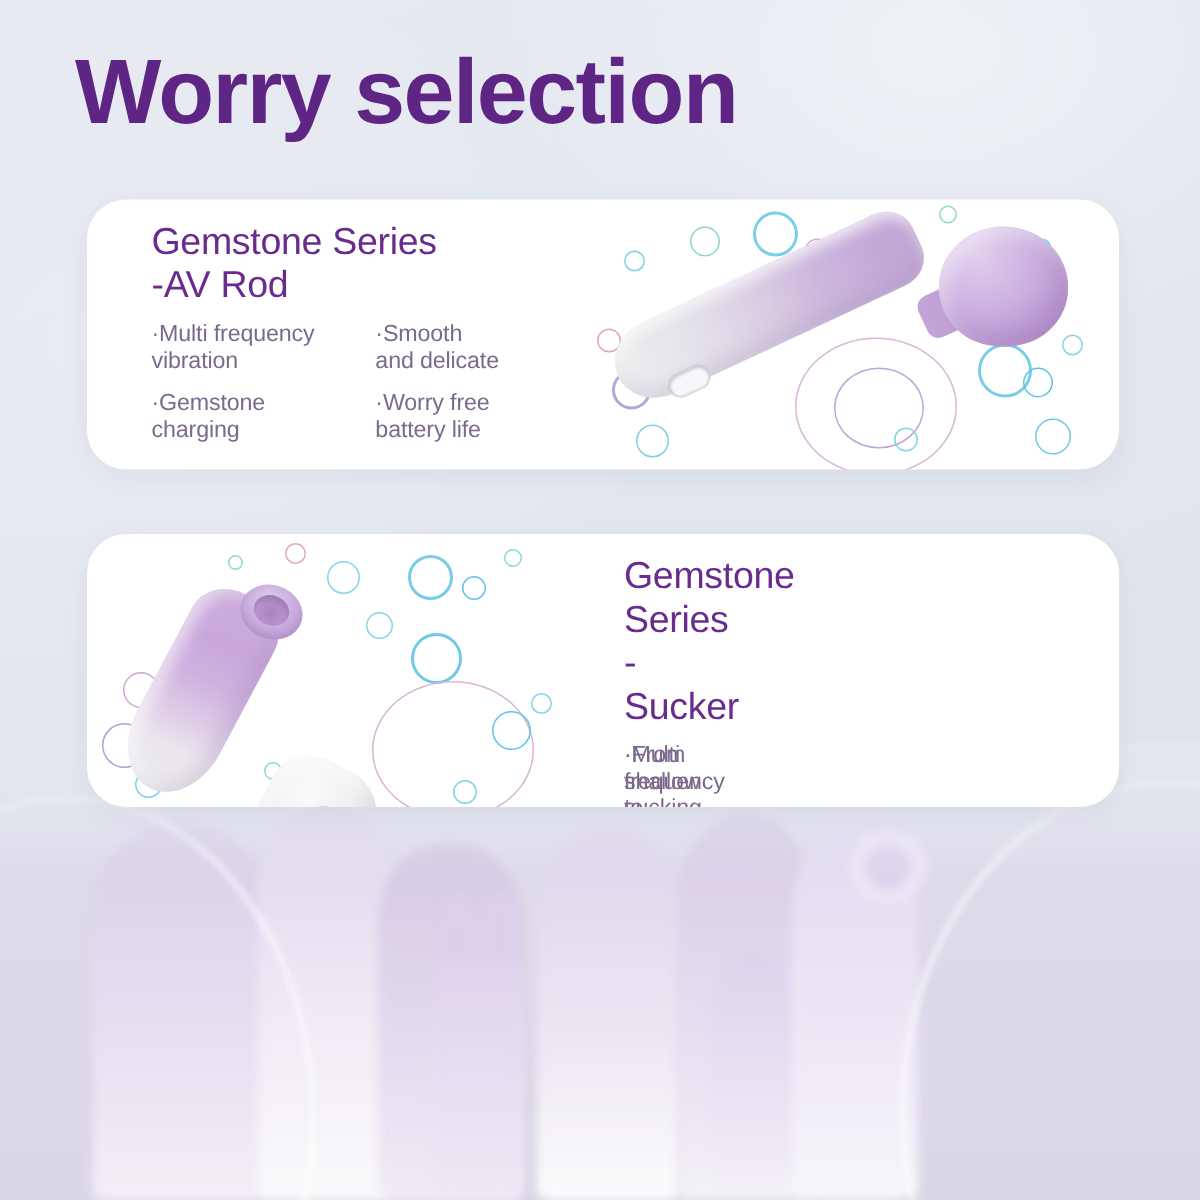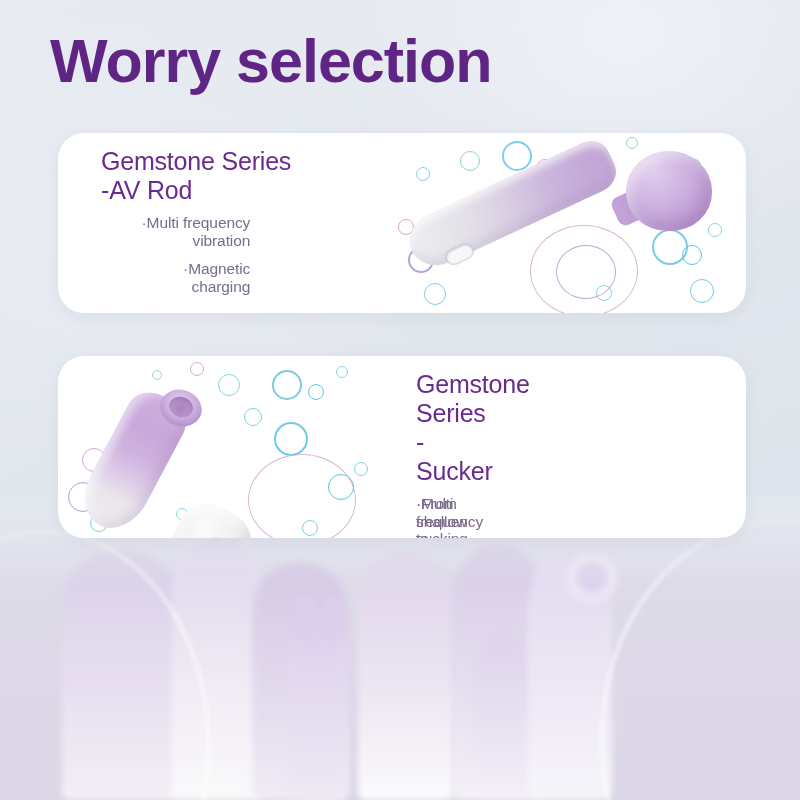--- a/index.html
+++ b/index.html
@@ -63,21 +63,21 @@
   .head {
     color:#6a2b8e; font-size:25px; line-height:29px;
     font-weight:400; letter-spacing:-0.2px; white-space:pre-line;
   }
   .feats { display:flex; margin-top:9px; }
   .fcol { width:50%; }
   .fcol-w1 { width:52%; }
   .fcol-w2 { width:48%; }
   .feat {
     color:#7b6a8c; font-size:15.5px; line-height:17.5px;
-    margin-bottom:11px; white-space:pre-line; letter-spacing:-0.1px;text-align:right;
+    margin-bottom:11px; white-space:pre-line; letter-spacing:-0.1px;
   }
 
   
   .art { position:absolute; top:0; height:100%; z-index:2; }
   .art-1 { right:0; width:356px; }
   .art-2 { left:0;  width:360px; }
 
   
   .bub { position:absolute; border-radius:50%; border-style:solid; background:transparent; }
 
@@ -215,22 +215,28 @@
       </div>
     </div>
 
     <div class="txt txt-1">
       <div class="head">Gemstone Series
 -AV Rod</div>
       <div class="feats">
         <div class="fcol fcol-w1">
           <div class="feat">·Multi frequency
  vibration</div>
-          <div class="feat">·Magnetic
+          <div class="feat">·Gemstone
  charging</div>
+        </div>
+        <div class="fcol fcol-w2">
+          <div class="feat">·Smooth
+ and delicate</div>
+          <div class="feat">·Worry free
+ battery life</div>
         </div>
       </div>
     </div>
 
   </div>
 </div>
 
 <div class="card card-2">
   <div class="card-inner">
 

